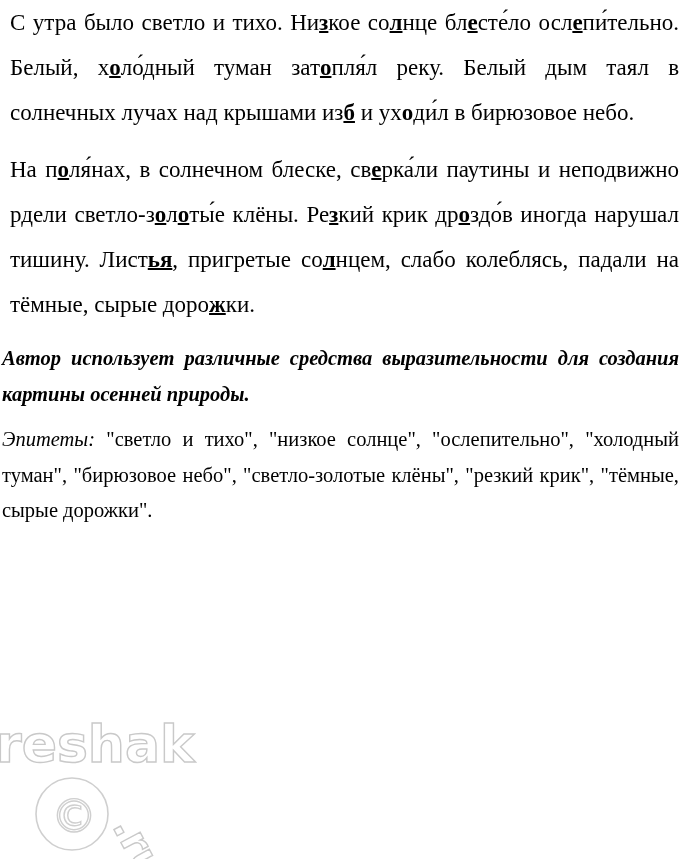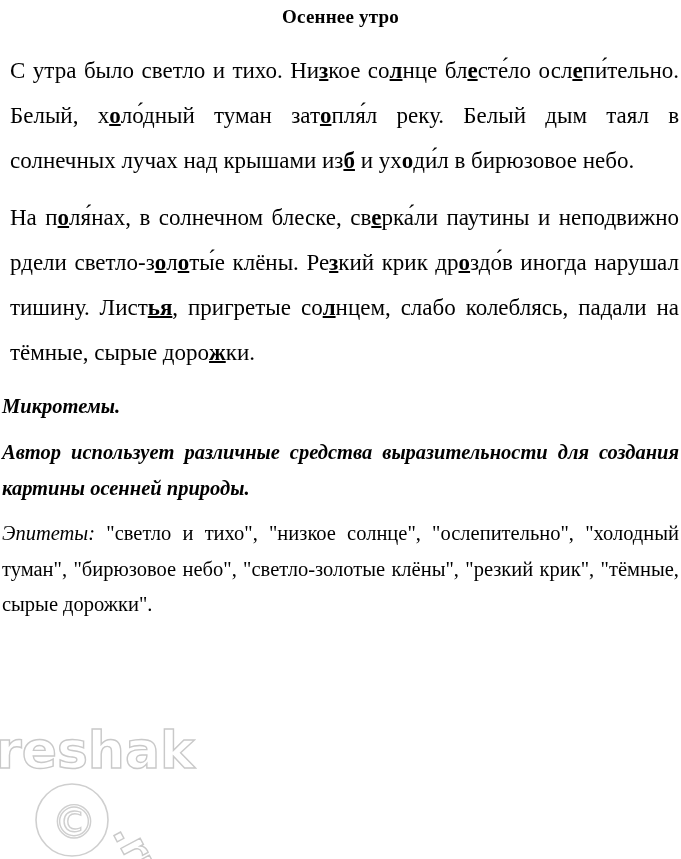--- a/index.html
+++ b/index.html
@@ -140,26 +140,24 @@
 
   <svg id="watermark" viewBox="0 0 250 150">
     <text class="wm-text" x="2" y="44">reshak</text>
     <text class="wm-text" x="118" y="108" transform="rotate(62 118 108)" style="font-size:40px">.ru</text>
     <circle class="wm-circle" cx="78" cy="96" r="36"></circle>
     <text class="wm-c" x="57" y="114">©</text>
   </svg>
 
   <div id="content">
 
-    <h1 id="doc-title">Осеннее утро</h1>
 
     <p class="para" id="para-1"><span>С утра было светло и тихо. Ни</span><span class="mark">з</span><span>кое со</span><span class="mark">л</span><span>нце бл</span><span class="mark">е</span><span>сте́ло осл</span><span class="mark">е</span><span>пи́тельно. Белый, х</span><span class="mark">о</span><span>ло́дный туман зат</span><span class="mark">о</span><span>пля́л реку. Белый дым таял в солнечных лучах над крышами из</span><span class="mark">б</span><span> и ух</span><span class="markb">о</span><span>ди́л в бирюзовое небо.</span></p>
     <p class="para" id="para-2"><span>На п</span><span class="mark">о</span><span>ля́нах, в солнечном блеске, св</span><span class="mark">е</span><span>рка́ли паутины и неподвижно рдели светло-з</span><span class="mark">о</span><span>л</span><span class="mark">о</span><span>ты́е клёны. Ре</span><span class="mark">з</span><span>кий крик др</span><span class="mark">о</span><span>здо́в иногда нарушал тишину. Лист</span><span class="mark">ья</span><span>, пригретые со</span><span class="mark">л</span><span>нцем, слабо колеблясь, падали на тёмные, сырые доро</span><span class="mark">ж</span><span>ки.</span></p>
 
-    <h2 class="subhead">Микротемы.</h2>
 
 
     <p class="statement">Автор используeт различные средства выразительности для создания картины осенней природы.</p>
 
     <p class="epithets"><span class="lead"><span>Эпитеты</span><span>:</span></span><span> "светло и тихо", "низкое солнце", "ослепительно", "холодный туман", "бирюзовое небо", "светло-золотые клёны", "резкий крик", "тёмные, сырые дорожки".</span></p>
 
   </div>
 </div>
 
 </body></html>

